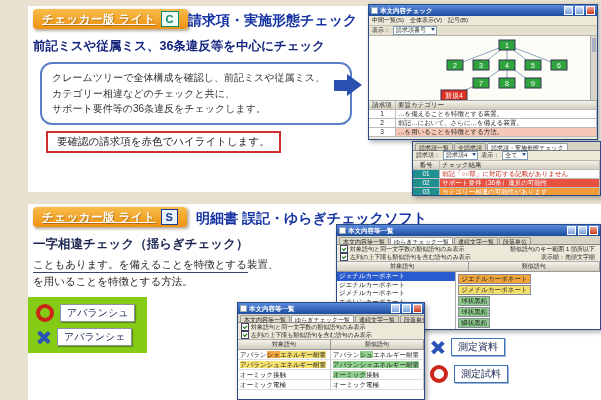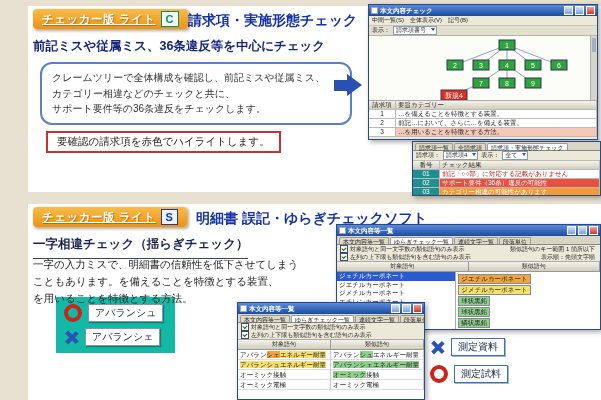--- a/index.html
+++ b/index.html
@@ -16,35 +16,35 @@
   .badge-text{color:#fff;font-weight:bold;font-size:11.5px;letter-spacing:.5px;
               text-shadow:1px 1px 1px rgba(120,70,0,.5);white-space:nowrap;text-decoration:underline;}
   .badge-letter{background:#eefaf4;border:1px solid #0b8a74;color:#0b8a74;font-weight:bold;
                 font-size:11px;padding:0 4px;line-height:14px;}
   .badge-letter.letter-s{border-color:#1a3a9a;color:#1a3a9a;background:#eaf2fc;}
   .badge-top{left:33px;top:9px;} .badge-bottom{left:33px;top:207px;}
   .sec-title{position:absolute;font-size:14px;font-weight:bold;color:#1633a2;z-index:5;white-space:nowrap;}
   .title-top{left:188px;top:12px;} .title-bottom{left:188px;top:210px;margin-left:8px;}
   .headline{position:absolute;font-weight:bold;font-size:12.5px;color:#14257e;z-index:5;white-space:nowrap;}
   .headline-top{left:33px;top:38px;}
-  .headline-bottom{left:33px;top:236px;color:#1b2450;border-bottom:1.5px solid #39456f;padding-bottom:5px;}
+  .headline-bottom{left:33px;top:236px;color:#1b2450;border-bottom:1.5px solid #39456f;padding-bottom:19px;}
   .desc-box{position:absolute;left:40px;top:62px;width:288px;border:2px solid #5b7fc4;border-radius:12px;
             padding:6px 10px;font-size:10px;line-height:1.55;color:#333;background:#fff;z-index:5;}
   .note-box{position:absolute;left:46px;top:131px;border:2px solid #cf2f2f;padding:2px 9px;
             font-size:10.5px;color:#222;background:#fff;z-index:5;white-space:nowrap;text-align:right;}
   .para{position:absolute;left:33px;top:256px;font-size:10.5px;line-height:1.6;color:#222;z-index:5;}
 
   .arrow-wrap{position:absolute;left:334px;top:74px;display:flex;align-items:center;z-index:6;}
   .arrow-bar{width:13px;height:11px;background:#2a50b0;}
   .arrow-head{width:0;height:0;border-top:11px solid transparent;border-bottom:11px solid transparent;
               border-left:15px solid #2a50b0;}
 
   
-  .ox-dark{position:absolute;left:28px;top:297px;width:119px;height:56px;background:#14b8a6;z-index:4;
-           display:flex;flex-direction:column;justify-content:center;gap:6px;padding-left:8px;box-sizing:border-box;margin-left:28px;}
+  .ox-dark{position:absolute;left:28px;top:297px;width:119px;height:56px;background:#84cc16;z-index:4;
+           display:flex;flex-direction:column;justify-content:center;gap:6px;padding-left:8px;box-sizing:border-box;}
   .ox-white{position:absolute;left:430px;top:338px;z-index:14;display:flex;flex-direction:column;gap:9px;}
   .ox-row{display:flex;align-items:center;gap:6px;}
   .o-icon{width:10px;height:10px;border:4px solid #cc2418;border-radius:50%;flex:none;}
   .x-icon{width:15px;height:15px;position:relative;flex:none;}
   .x-icon::before,.x-icon::after{content:"";position:absolute;left:6px;top:0;width:3.5px;height:15px;background:#2a52b8;}
   .x-icon::before{transform:rotate(45deg);} .x-icon::after{transform:rotate(-45deg);}
   .chip{background:#fff;border:1px solid #8a93a8;padding:0 6px;font-size:10px;line-height:16px;
         color:#13234f;box-shadow:1px 1px 1px rgba(0,0,0,.3);white-space:nowrap;}
   .chip-blue{border:1px solid #3f6fb4;box-shadow:1px 1px 0 #9db6d8;}
 
@@ -231,21 +231,20 @@
     </div>
 </div>
 
 <div class="badge badge-bottom">
   <span class="badge-text">チェッカー版 ライト</span>
   <span class="badge-letter letter-s">S</span>
 </div>
 <div class="sec-title title-bottom">明細書 誤記・ゆらぎチェックソフト</div>
 <div class="headline headline-bottom">一字相違チェック（揺らぎチェック）</div>
 <div class="para">
-    <div>一字の入力ミスで、明細書の信頼性を低下させてしまう</div>
     <div>こともあります。を備えることを特徴とする装置、</div>
     <div>を用いることを特徴とする方法。</div>
   </div>
 
 <div class="ox-dark">
   <div class="ox-row">
     <span class="o-icon"></span>
     <span class="chip">アバランシュ</span>
   </div>
   <div class="ox-row">

